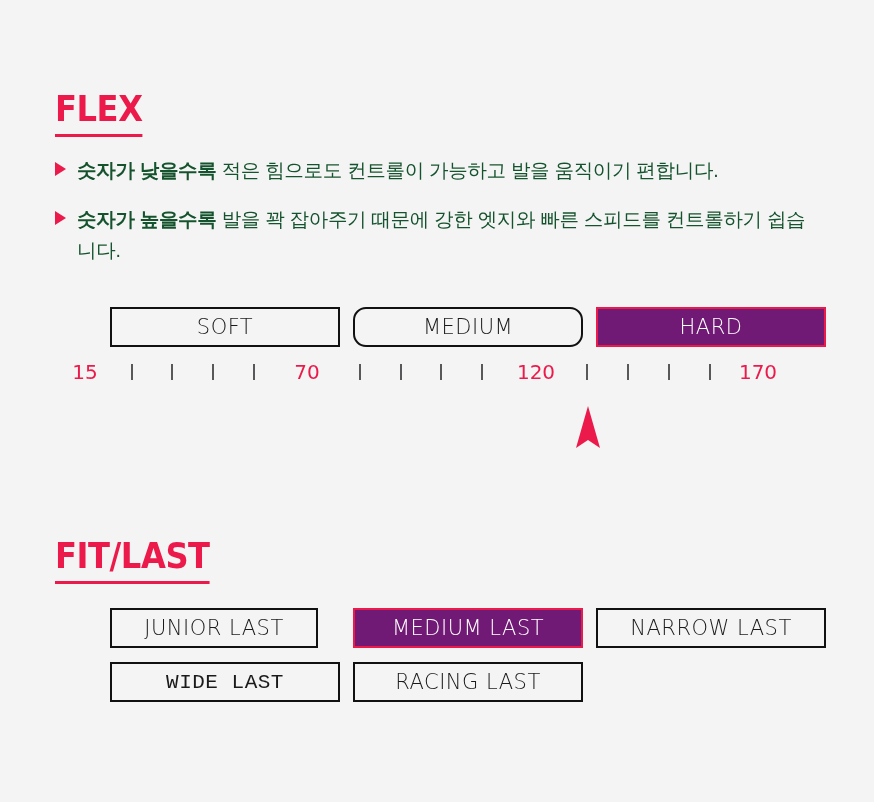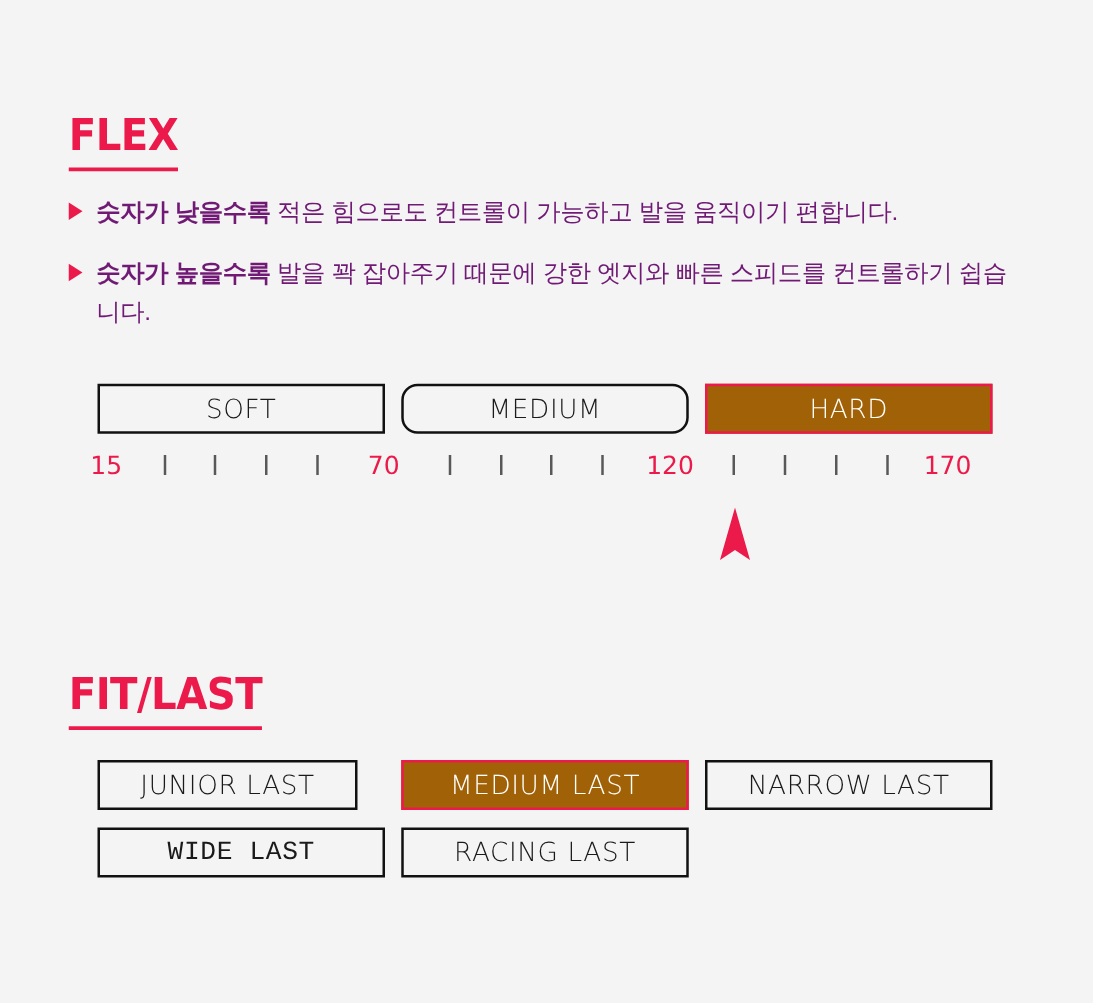--- a/index.html
+++ b/index.html
@@ -65,21 +65,21 @@
     height: 0;
     border-top: 7px solid transparent;
     border-bottom: 7px solid transparent;
     border-left: 11px solid #ec1a4b;
     margin-top: 7px;
     margin-right: 11px;
   }
   .bullet-text {
     font-size: 19.5px;
     line-height: 31px;
-    color: #701a75;
+    color: #14532d;
     letter-spacing: -0.3px;
   }
   .bullet-text .strong {
     font-weight: bold;
   }
 
   
   .box-row {
     position: absolute;
   }
@@ -89,23 +89,24 @@
     border: 2px solid #111111;
     background: #f4f4f4;
     display: flex;
     align-items: center;
     justify-content: center;
     font-size: 21px;
     letter-spacing: 0.5px;
     color: #1a1a1a;
     font-family: "DejaVu Sans", sans-serif;
     font-weight: 300;
+    margin-left: 32px;
   }
   .spec-box.selected {
-    background: #a16207;
+    background: #701a75;
     border-color: #ec1a4b;
     color: #ffffff;
   }
 
   #flex-boxes { left: 0; top: 307px; width: 874px; height: 40px; }
   #flex-box-soft   { left: 78px;  top: 0; width: 230px; height: 40px; }
   #flex-box-medium { left: 321px; top: 0; width: 230px; height: 40px; border-radius: 13px; }
   #flex-box-hard   { left: 564px; top: 0; width: 230px; height: 40px; }
 
   

